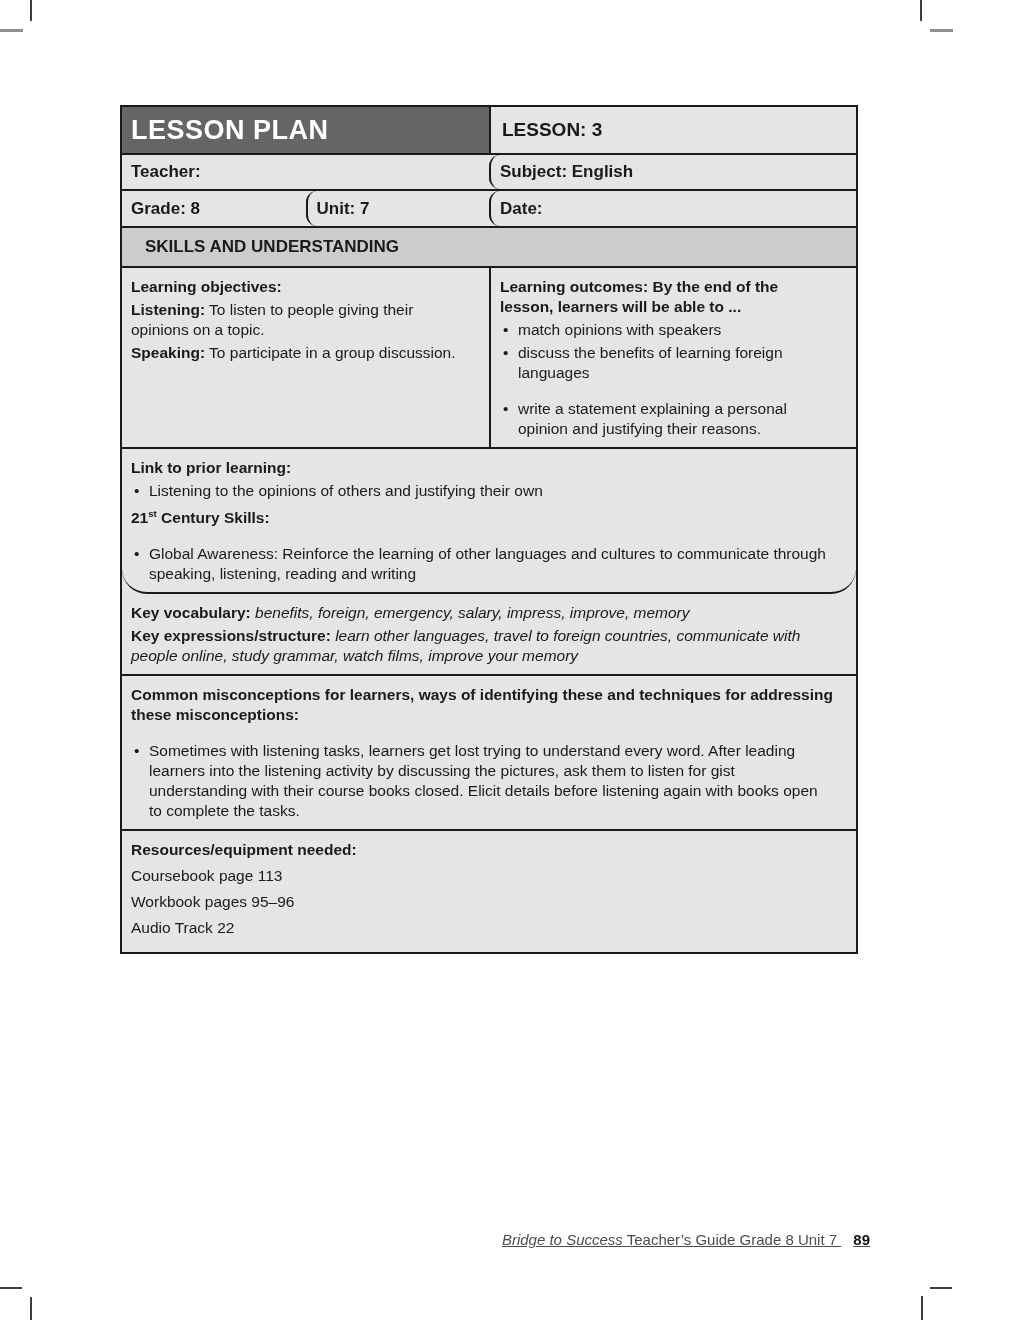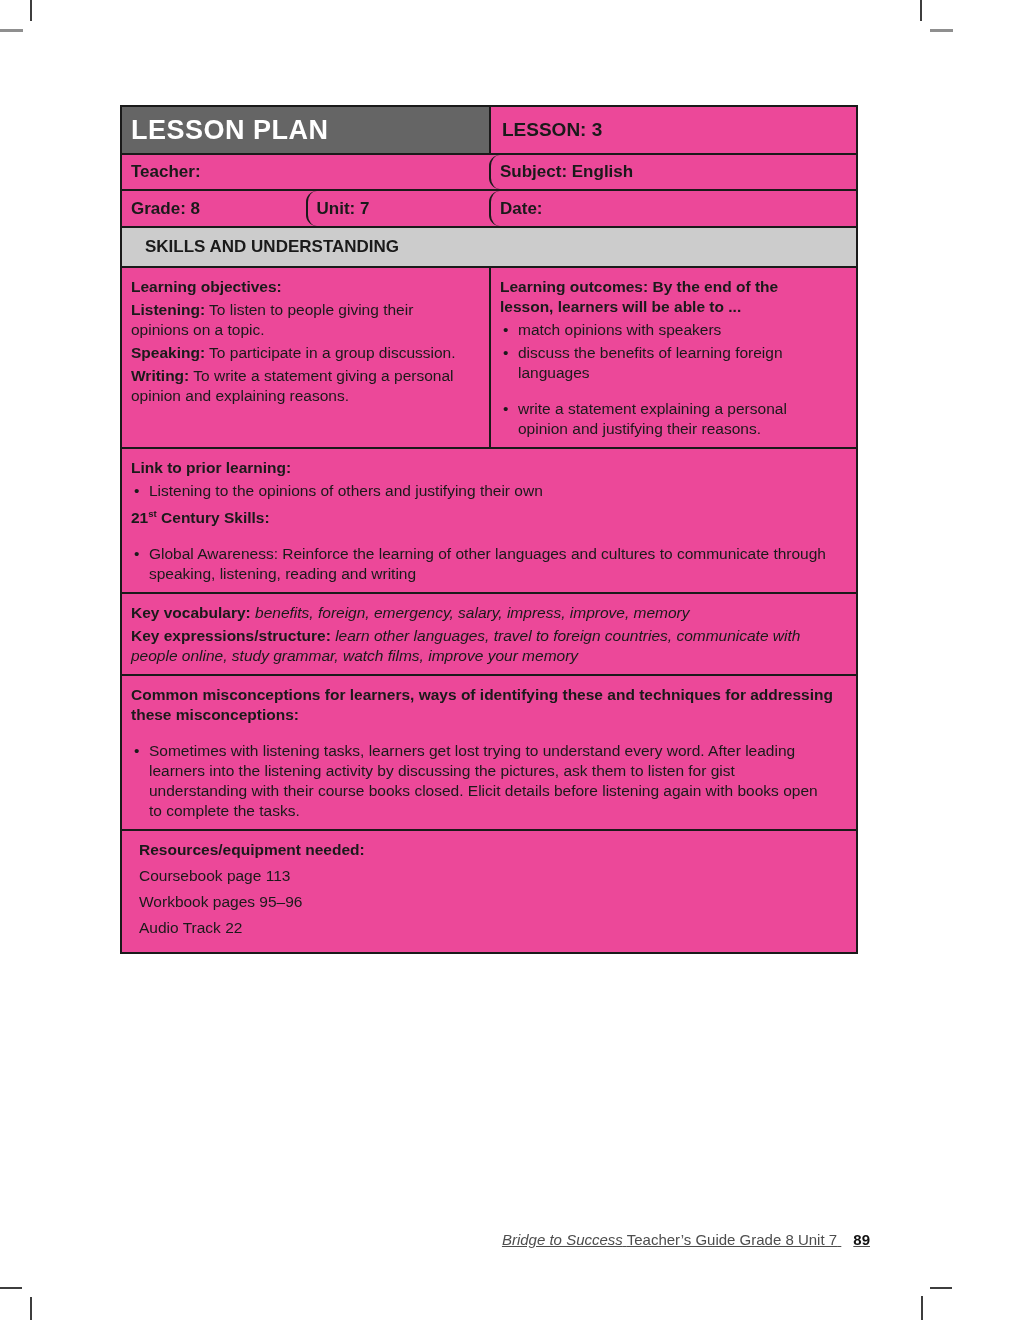--- a/index.html
+++ b/index.html
@@ -22,21 +22,21 @@
   .crop-bl-v { left: 30px;  top: 1297px;  width: 2px;  height: 23px; }
   .crop-br-h { left: 930px; top: 1287px;  width: 22px; height: 2px;  }
   .crop-br-v { left: 921px; top: 1296px;  width: 2px;  height: 24px; }
 
   
   .lp-table {
     position: absolute;
     left: 120px; top: 105px;
     width: 738px;
     border: 2px solid #1a1a1a;
-    background: #ec4899;
+    background: #e5e5e5;
   }
   .lp-row { display: flex; border-bottom: 2px solid #1a1a1a; }
   .lp-row:last-child { border-bottom: none; }
   .lp-cell { flex: 1 1 auto; }
   .v-divider { border-left: 2px solid #1a1a1a; }
 
   .half { width: 50%; flex: 0 0 50%; }
   .quarter { width: 25%; flex: 0 0 25%; }
 
   .row-title { height: 48px; }
@@ -88,26 +88,26 @@
     margin-bottom: 3px;
   }
   .bullet::before {
     content: "\2022";
     position: absolute;
     left: 3px; top: 0;
   }
   .bullet:last-child { margin-bottom: 0; margin-top: 16px; }
 
   .row-objectives { min-height: 165px; }
-  .row-prior { min-height: 126px; }
+  .row-prior { min-height: 126px; border-radius: 25px; }
   .row-vocab { min-height: 80px; }
   .row-misc { min-height: 138px; }
   .row-res { min-height: 107px; }
 
-  .row-res .content-cell p { margin-bottom: 6px; margin-left: 8px; }
+  .row-res .content-cell p { margin-bottom: 6px; }
 
   sup { font-size: 62%; vertical-align: super; font-weight: bold; }
 
   
   .page-footer {
     position: absolute;
     top: 1231px;
     right: 150px;
     font-size: 15px;
     color: #4d4d4d;
@@ -153,21 +153,20 @@
 
   <div class="lp-row row-section">
     <div class="section-cell">SKILLS AND UNDERSTANDING</div>
   </div>
 
   <div class="lp-row row-objectives">
     <div class="lp-cell half content-cell">
       <p><span class="b">Learning objectives:</span></p>
       <p><span class="b">Listening:</span> <span>To listen to people giving their opinions on a topic.</span></p>
       <p><span class="b">Speaking:</span> <span>To participate in a group discussion.</span></p>
-      <p><span class="b">Writing:</span> <span>To write a statement giving a personal opinion and explaining reasons.</span></p>
     </div>
     <div class="lp-cell half v-divider content-cell">
       <p class="b">Learning outcomes: By the end of the lesson, learners will be able to ...</p>
       <div class="bullet">match opinions with speakers</div>
       <div class="bullet">discuss the benefits of learning foreign languages</div>
       <div class="bullet">write a statement explaining a personal opinion and justifying their reasons.</div>
     </div>
   </div>
 
   <div class="lp-row row-prior">

